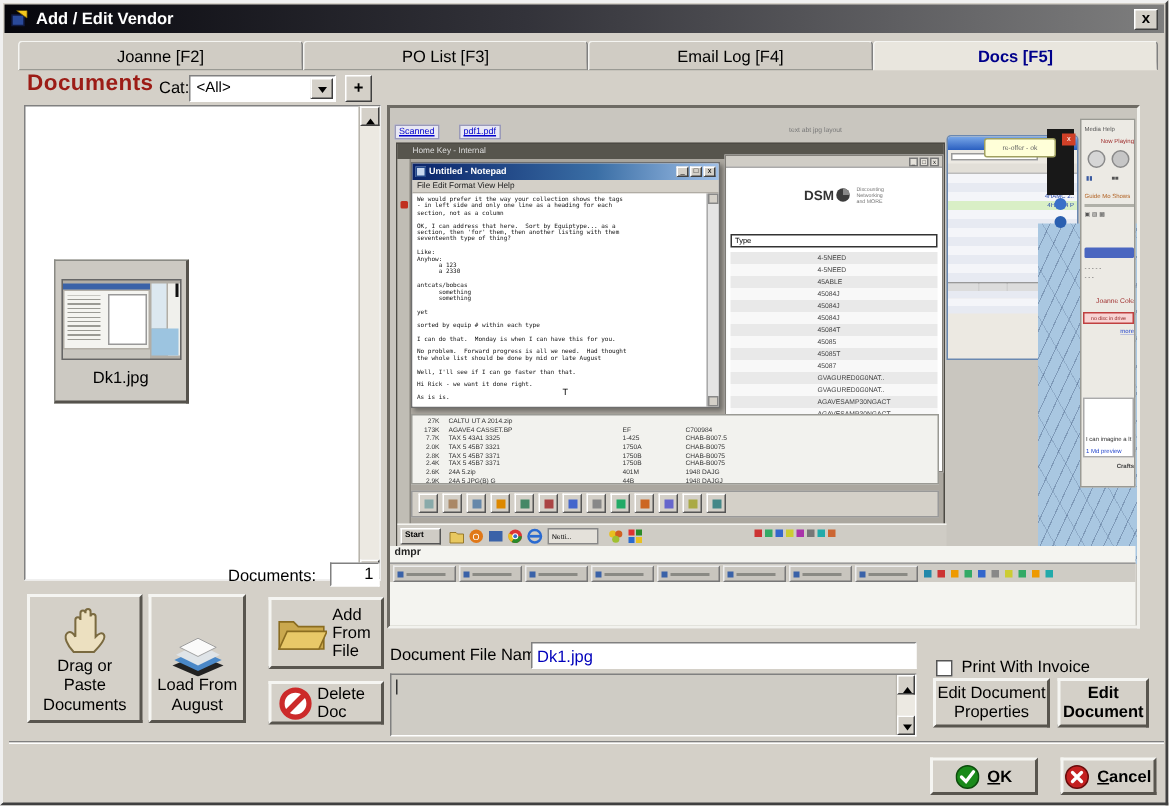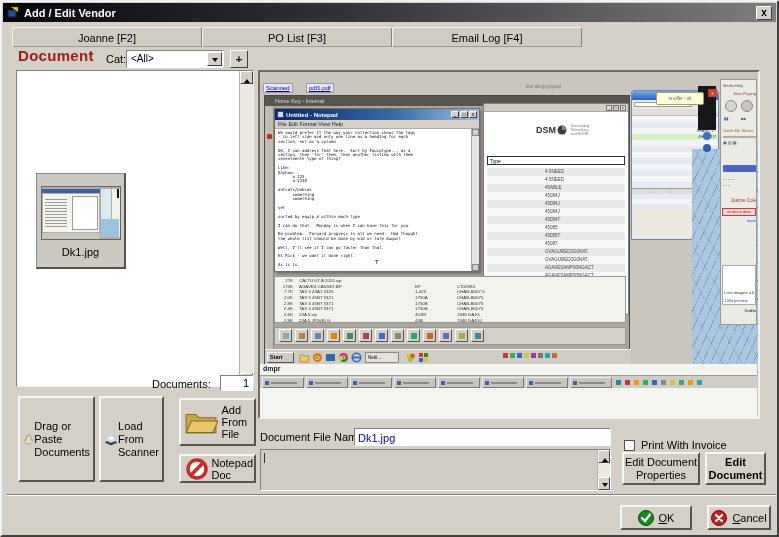--- a/index.html
+++ b/index.html
@@ -44,22 +44,22 @@
   .scr-arrow.down:after{content:"";position:absolute;left:3px;top:5px;border:3px solid transparent;border-top:4px solid #000;}
   .thumb-card{position:absolute;left:19px;top:102px;width:90px;height:96px;background:#ccc9c2;
     border:1px solid #8a8a84;border-right:2px solid #55524c;border-bottom:2px solid #55524c;}
   .thumb-img{position:absolute;left:4px;top:12px;width:80px;height:54px;background:#b2aea6;border:1px solid #666;overflow:hidden;}
   .thumb-label{position:absolute;left:0;right:0;top:72px;text-align:center;font-size:11px;}
   .count-label{left:150px;top:376px;}
   .count-field{left:218px;top:373px;width:33px;height:16px;background:#fff;
     border:1px solid;border-color:#808080 #fff #fff #808080;text-align:right;padding:1px 3px 0 0;}
   
   .bigbtn{background:#d4d0c8;border:2px solid;border-color:#f5f5f2 #58554e #58554e #f5f5f2;
-    display:flex;flex-direction:row;align-items:center;justify-content:flex-end;
-    font-size:11px;padding:3px;}
+    display:flex;flex-direction:column;align-items:center;justify-content:flex-end;
+    text-align:center;font-size:11px;padding:3px;}
   .bigbtn .lbl{line-height:13px;}
   .sidebtn{background:#d4d0c8;border:2px solid;border-color:#f5f5f2 #58554e #58554e #f5f5f2;
     display:flex;align-items:center;justify-content:center;gap:4px;font-size:11px;text-align:left;}
   
   .preview{left:256px;top:68px;width:502px;height:349px;
     border:2px solid;border-color:#6e6b64 #f2f2ee #f2f2ee #6e6b64;background:#c9c6bf;overflow:hidden;}
   .pv{position:absolute;}
   .pv-link{background:#e8e8f4;border:1px solid #9a9ab8;color:#0000cc;text-decoration:underline;
     font-size:6px;line-height:8px;padding:0 2px;}
   .mainwin{background:#aba79f;border:1px solid #4c4a44;}
@@ -102,21 +102,21 @@
   .filename{left:352px;top:426px;width:257px;height:18px;background:#fff;
     border:1px solid;border-color:#808080 #fff #fff #808080;color:#0000bb;font-size:11px;padding:2px 0 0 3px;}
   .comments{left:258px;top:447px;width:351px;height:42px;background:#cfccc5;
     border:1px solid;border-color:#808080 #fff #fff #808080;}
   .cbx{position:absolute;width:11px;height:11px;background:#fff;border:1px solid #555;}
   .cb-label{position:absolute;left:17px;top:-1px;white-space:nowrap;}
   .smallbtn{background:#d4d0c8;border:2px solid;border-color:#f5f5f2 #58554e #58554e #f5f5f2;
     text-align:center;font-size:11px;display:flex;align-items:center;justify-content:center;line-height:13px;}
   .groove{left:4px;top:492px;width:770px;height:2px;border-top:1px solid #808080;border-bottom:1px solid #fff;}
   .footbtn{top:503px;height:25px;background:#d4d0c8;border:2px solid;border-color:#f5f5f2 #58554e #58554e #f5f5f2;
-    display:flex;align-items:center;justify-content:center;gap:5px;font-weight:normal;}
+    display:flex;align-items:center;justify-content:center;gap:5px;font-weight:bold;}
   .hotkey{display:inline-block;}
   .hotkey::first-letter{text-decoration:underline;}
   .handwrite{background:#a9c7e1;
     background-image:repeating-linear-gradient(115deg,rgba(30,50,90,0) 0 7px,rgba(30,50,90,.30) 7px 7.7px),
                      repeating-linear-gradient(60deg,rgba(30,50,90,0) 0 16px,rgba(30,50,90,.18) 16px 16.6px);}
 </style>
 </head>
 <body>
 
 <div class="dialog">
@@ -128,22 +128,23 @@
           <polygon points="4,0 11,0 11,5" fill="#f4c81e" stroke="#8a6a00" stroke-width=".5"></polygon>
         </svg>
     </span>
     <span>Add / Edit Vendor</span>
     <span class="closebtn">x</span>
   </div>
 
   <div class="abs tab" style="left:10px;">Joanne [F2]</div>
   <div class="abs tab" style="left:200px;">PO List [F3]</div>
   <div class="abs tab" style="left:390px;">Email Log [F4]</div>
-
-  <div class="abs doc-header">Document</div>
+  <div class="abs tab active" style="left:580px;">Docs [F5]</div>
+
+  <div class="abs doc-header">Documents</div>
   <div class="abs cat-label">Cat:</div>
   <div class="abs combo">
     <span>&lt;All&gt;</span>
     <span class="combo-arrow"></span>
   </div>
   <div class="abs plusbtn">+</div>
 
   <div class="abs thumb-list">
     <div class="vscroll">
       <span class="scr-arrow up"></span>
@@ -174,35 +175,35 @@
     </svg>
     <span class="lbl">Drag or Paste Documents</span>
   </div>
   <div class="abs bigbtn" style="left:97px;top:394px;width:65px;height:86px;">
     <svg width="40" height="34" viewBox="0 0 32 28">
       <polygon points="2,22 16,28 30,22 16,16" fill="#222"></polygon>
       <polygon points="3,19 16,25 29,19 16,13" fill="#4a88c8"></polygon>
       <polygon points="4,16 16,22 28,16 16,10" fill="#dfe4e8"></polygon>
       <polygon points="6,12 16,17 26,12 16,7" fill="#fafafa" stroke="#999" stroke-width=".5"></polygon>
     </svg>
-    <span class="lbl">Load From Scanner</span>
+    <span class="lbl">Load From August</span>
   </div>
   <div class="abs sidebtn" style="left:177px;top:396px;width:77px;height:48px;">
     <svg width="34" height="28" viewBox="0 0 32 26">
       <path d="M2 6 h9 l3 3 h16 v14 h-28 z" fill="#caa84e" stroke="#8a6c20" stroke-width="1"></path>
       <path d="M2 23 l5 -11 h25 l-5 11 z" fill="#e8c868" stroke="#8a6c20" stroke-width="1"></path>
     </svg>
     <span class="lbl" style="width:30px;">Add From File</span>
   </div>
   <div class="abs sidebtn" style="left:177px;top:452px;width:77px;height:29px;">
     <svg width="22" height="22" viewBox="0 0 22 22">
       <circle cx="11" cy="11" r="9" fill="#fff" stroke="#cc2a2a" stroke-width="3.5"></circle>
       <rect x="3" y="9.2" width="16" height="3.6" fill="#cc2a2a" transform="rotate(-45 11 11)"></rect>
     </svg>
-    <span class="lbl" style="width:38px;">Notepad Doc</span>
+    <span class="lbl" style="width:38px;">Delete Doc</span>
   </div>
 
   <div class="abs preview">
     <span class="pv pv-link" style="left:3px;top:11px;">Scanned</span>
     <span class="pv pv-link" style="left:46px;top:11px;">pdf1.pdf</span>
     <span class="pv" style="left:266px;top:12px;font-size:4.5px;color:#777;">text abt jpg layout</span>
 
     <div class="pv mainwin" style="left:4px;top:23px;width:366px;height:272px;">
       <div class="mainwin-title">Home Key - Internal</div>
       <div class="pv" style="left:0;top:10px;width:9px;bottom:0;background:#c0bdb5;border-right:1px solid #8a8780;">

